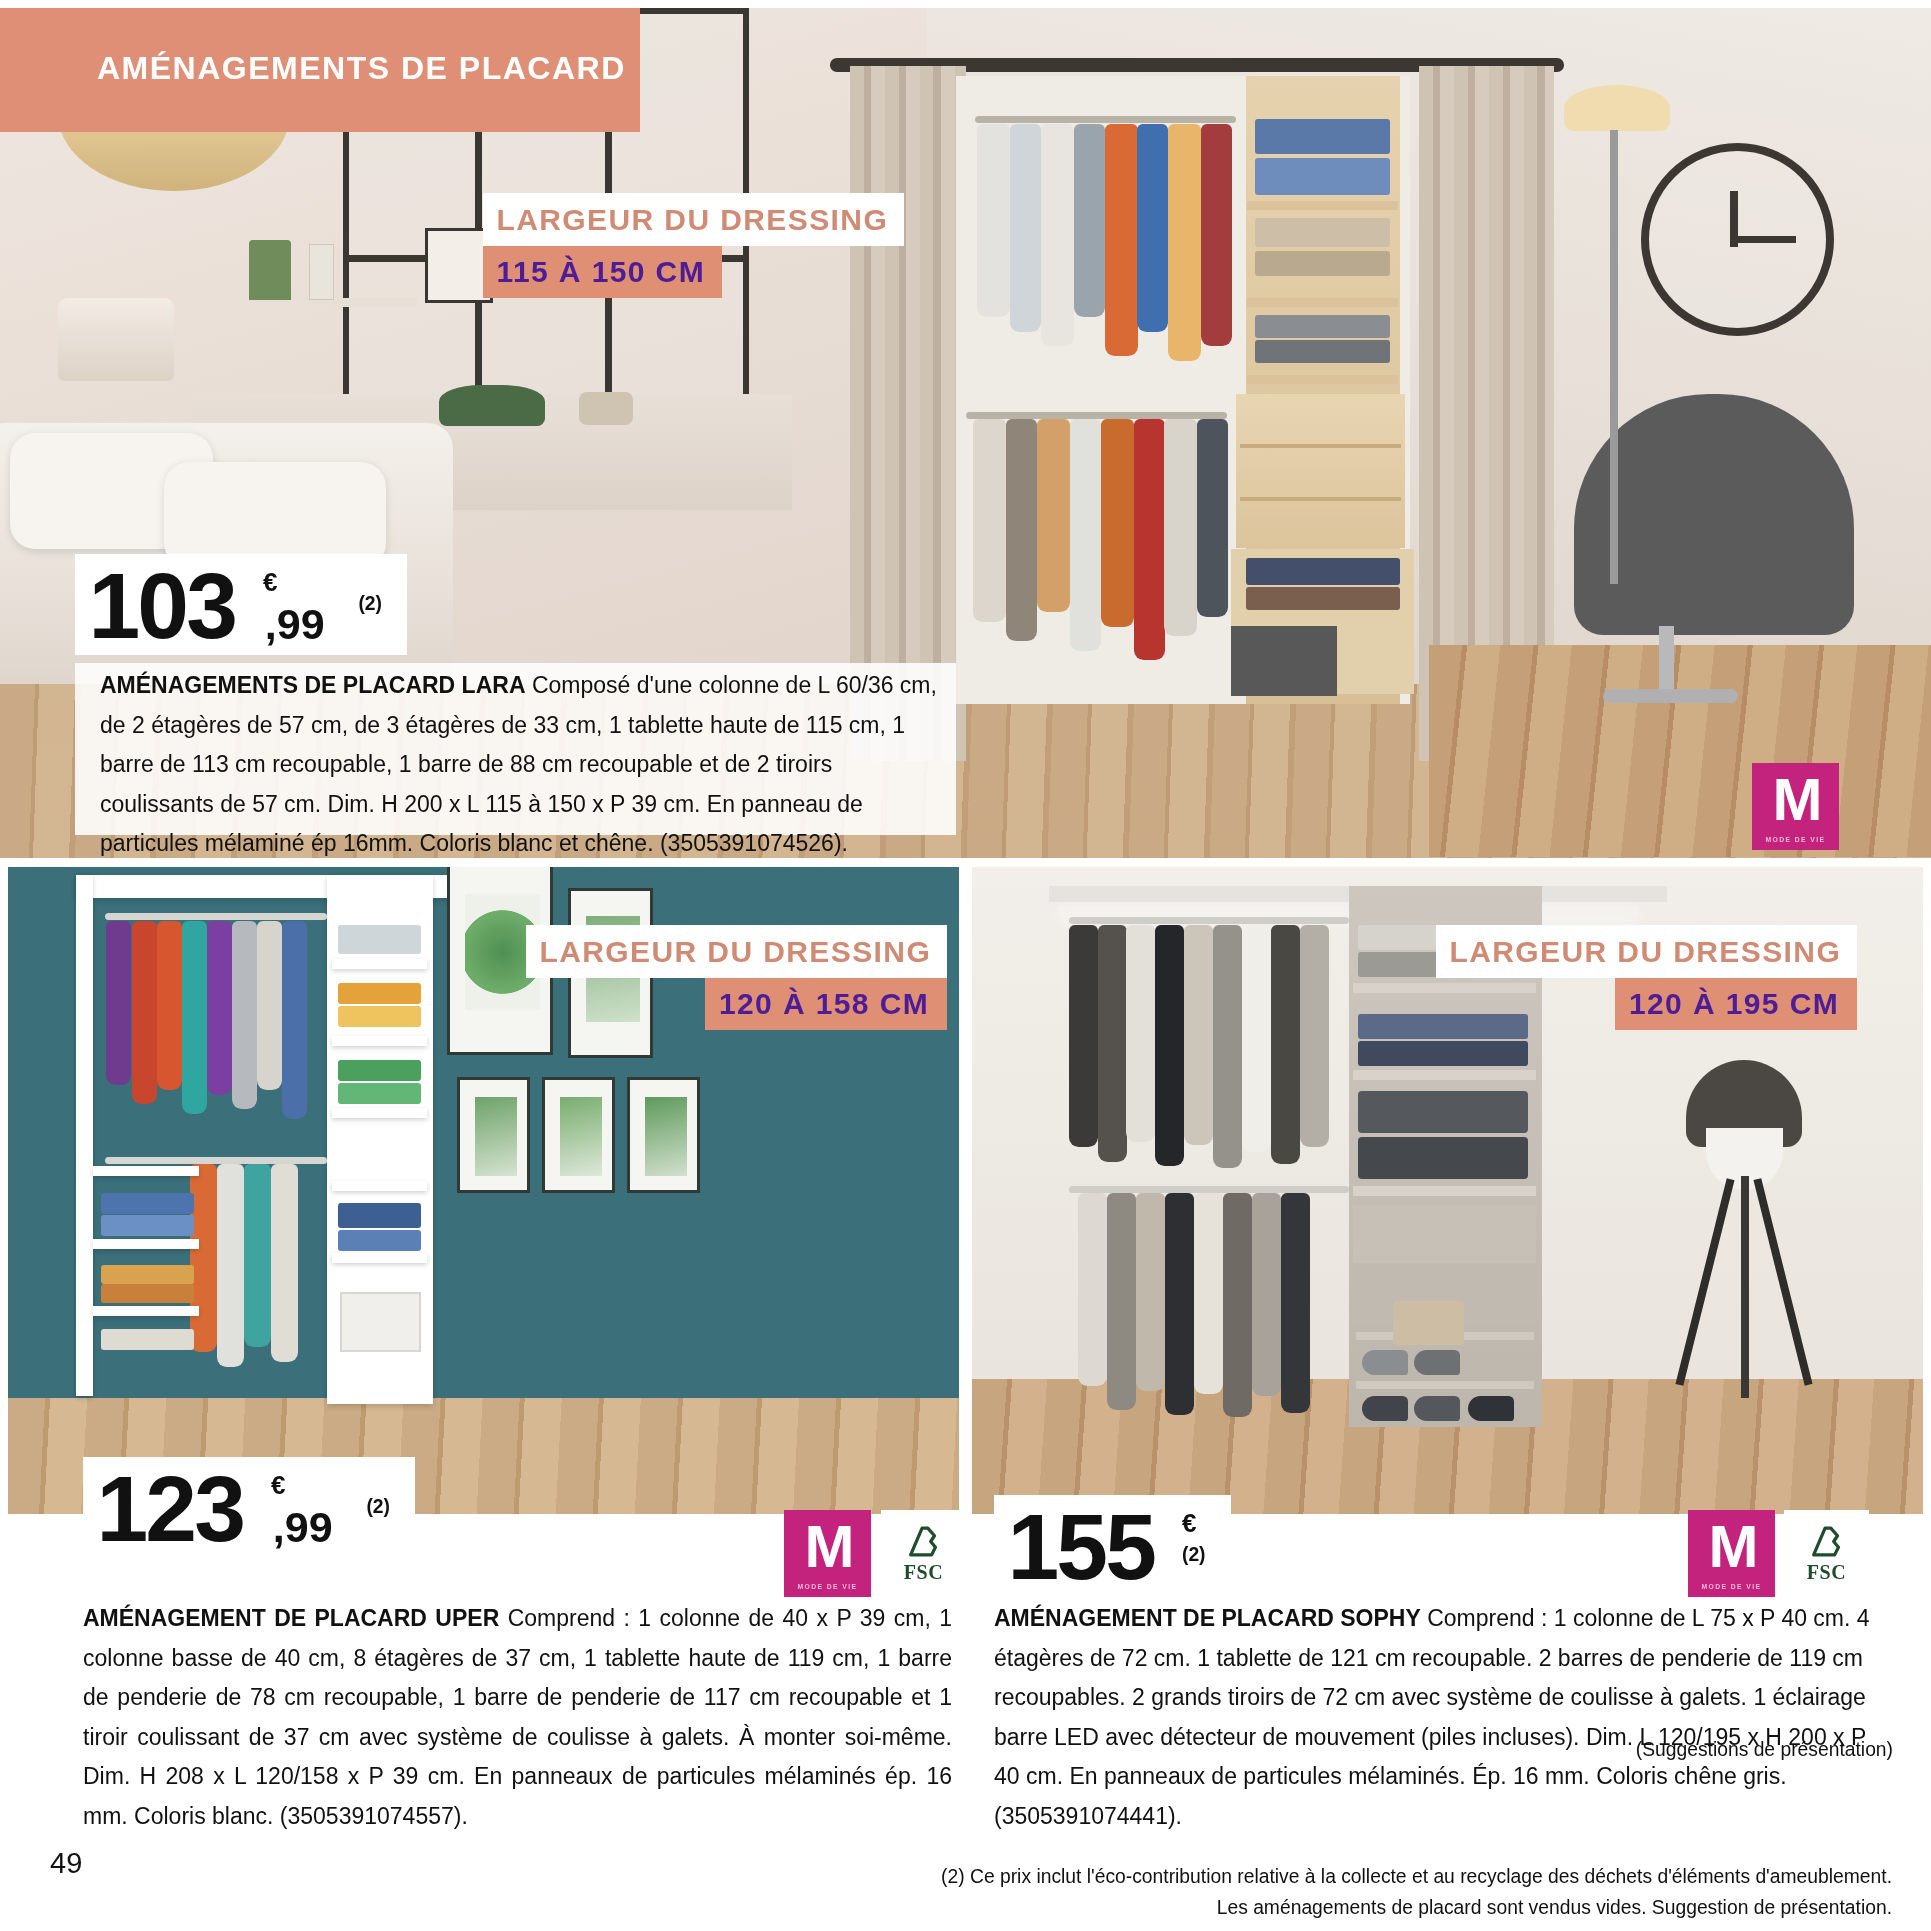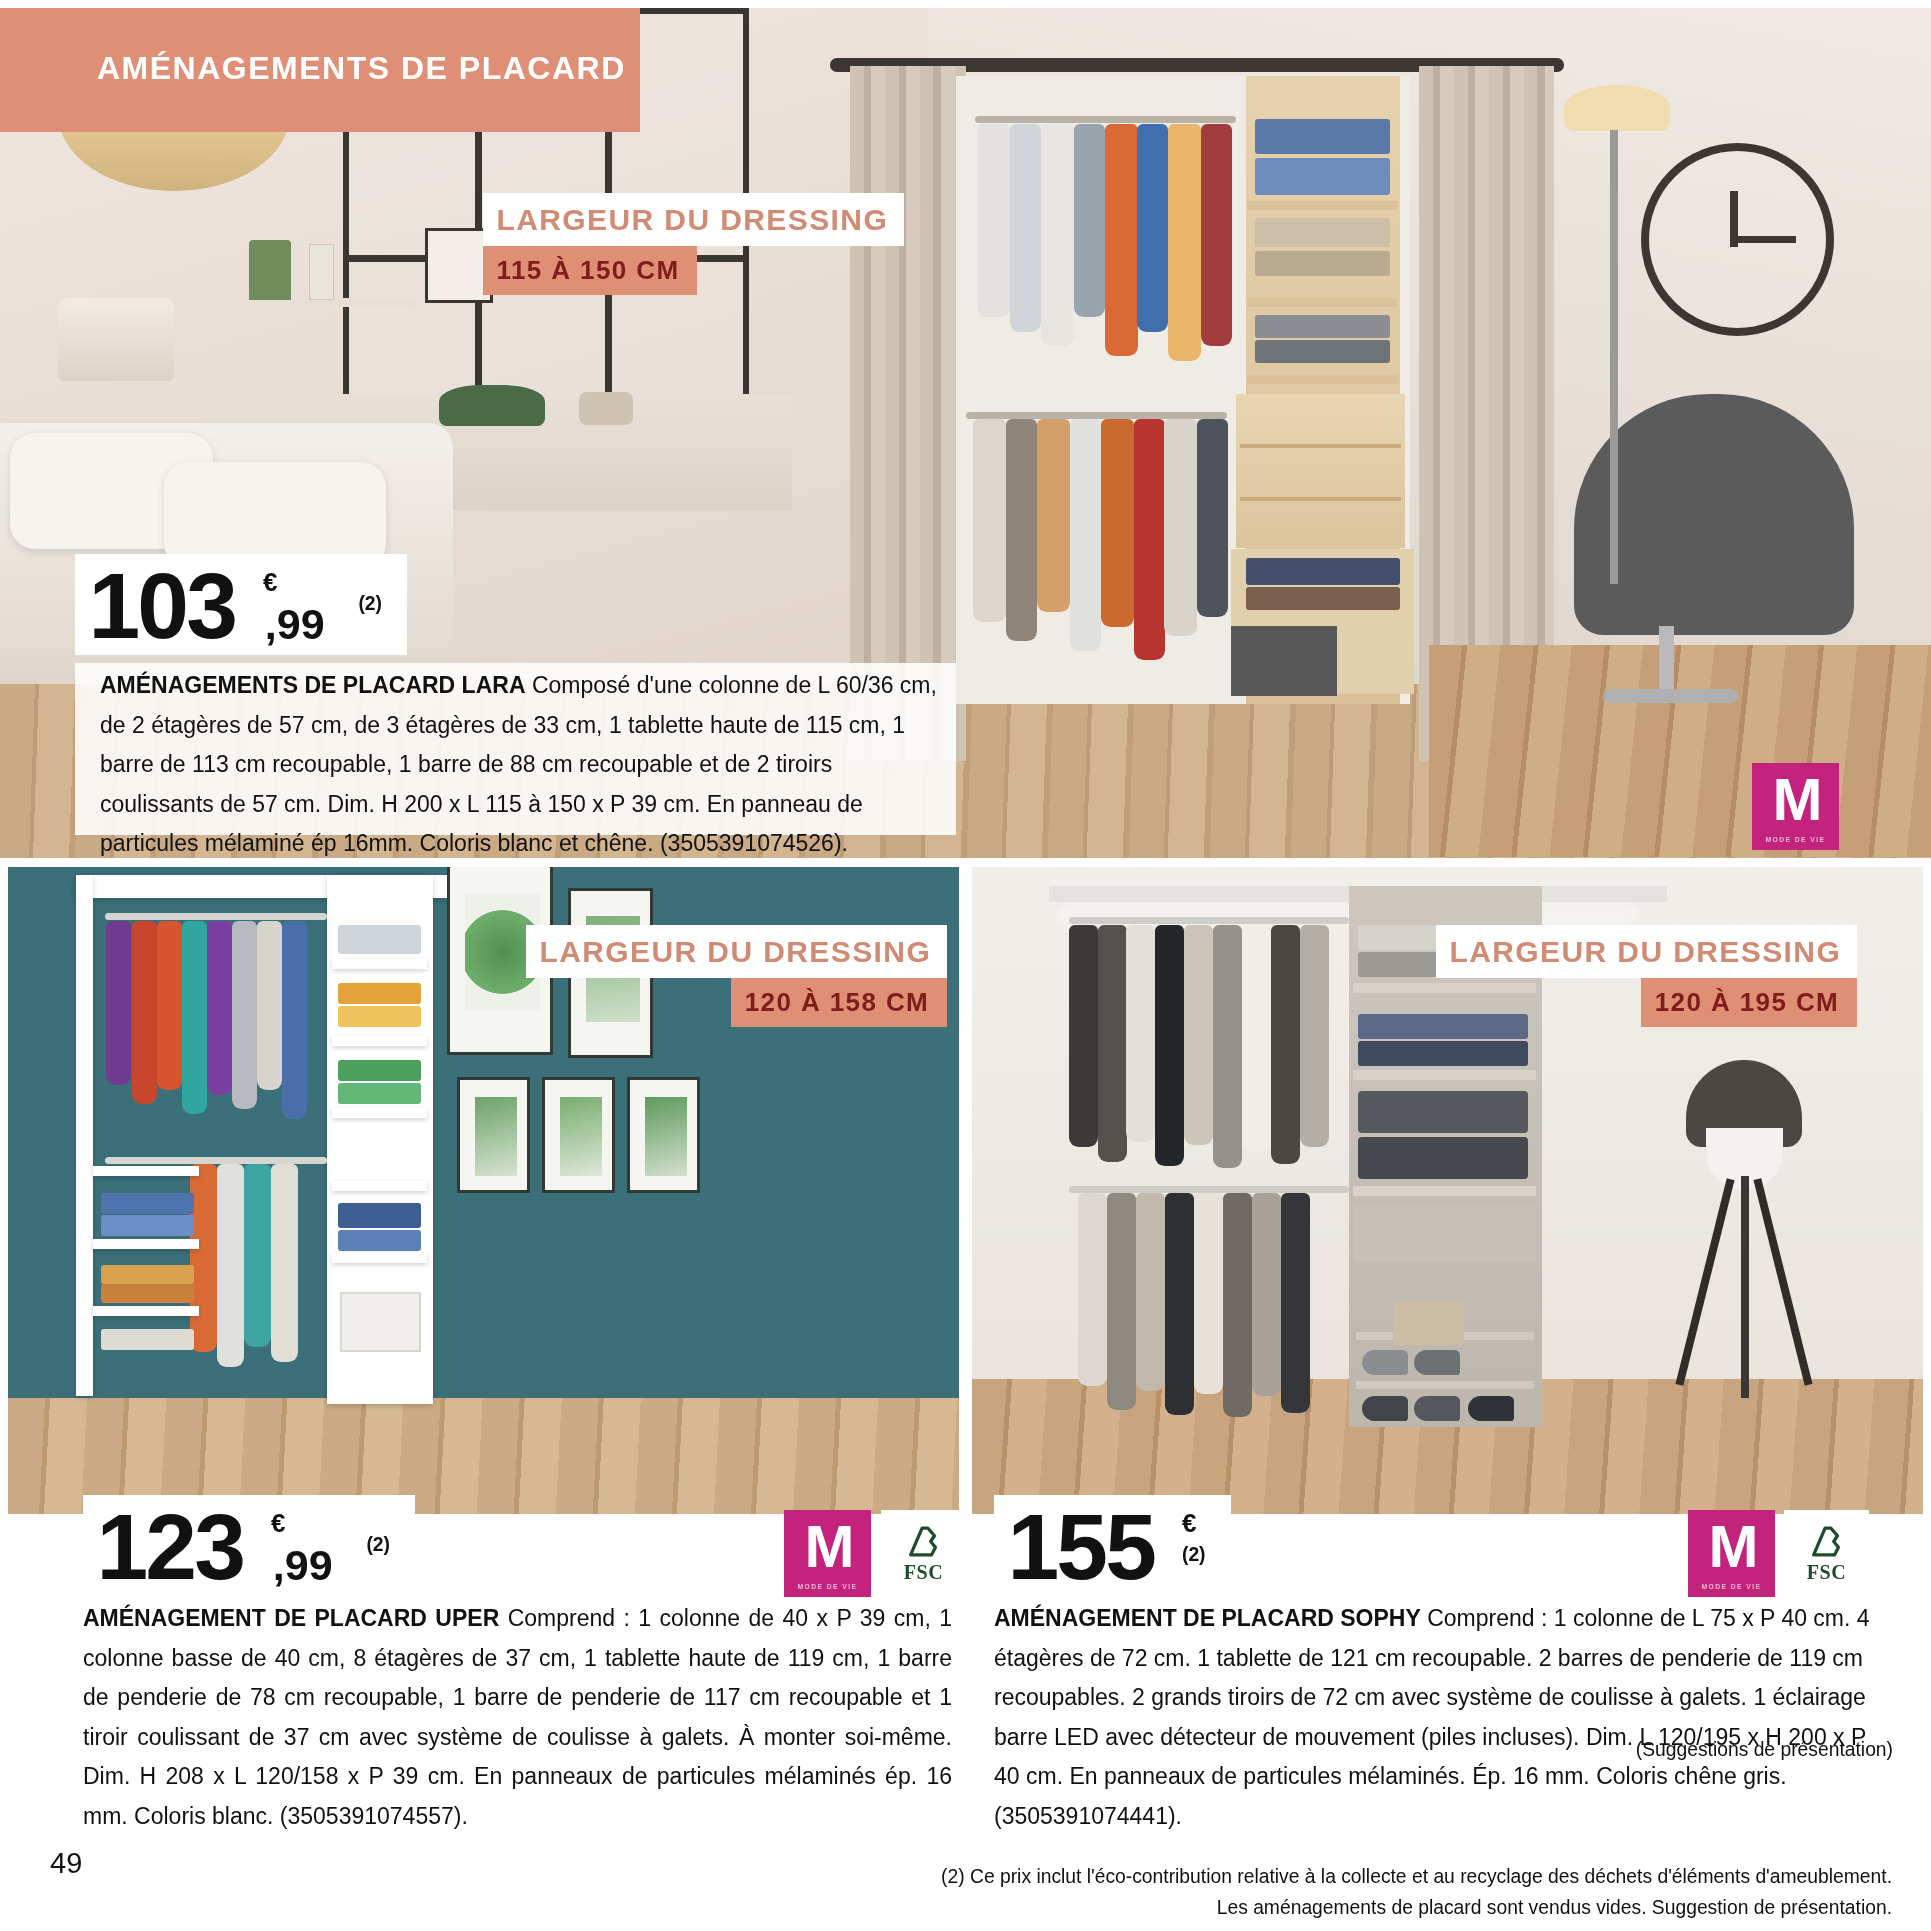--- a/index.html
+++ b/index.html
@@ -56,21 +56,21 @@
   .mdv-logo { position:absolute; width:87px; height:87px; background:#c4237d; }
   .mdv-logo .m-glyph { position:absolute; left:50%; top:42%; transform:translate(-50%,-50%);
      color:#fff; font-size:60px; font-weight:700; letter-spacing:-3.9px; line-height:1; font-family:"Liberation Sans",sans-serif;}
   .mdv-logo .m-sub { position:absolute; left:0; right:0; bottom:6.8px; text-align:center;
      color:#f4b9d8; font-size:6.8px; letter-spacing:1.4px; font-weight:700; }
 
   
   .badge { position:absolute; }
   .badge .b1 { background:#ffffff; color:#cf8b74; font-weight:700; font-size:30px;
      letter-spacing:1.4px; padding:9.7px 15.4px 9.7px 13.5px; display:inline-block; white-space:nowrap;}
-  .badge .b2 { background:#df8f74; color:#7f1d1d; font-weight:700; font-size:26px;
+  .badge .b2 { background:#df8f74; color:#4c1d95; font-weight:700; font-size:30px;
      letter-spacing:1.4px; padding:8.7px 17.4px 8.7px 13.5px; display:inline-block; white-space:nowrap; }
   .badge .row2 { display:block; }
 
   
   .pricebox { position:absolute; background:#ffffff; padding:9.7px 25px 5.8px 13.5px; display:flex; align-items:flex-start;gap:28px;}
   .price-int { font-size:93px; font-weight:700; line-height:.92; color:#111; letter-spacing:-2.9px; font-family:"Liberation Sans",sans-serif;}
   .price-right { position:relative; display:flex; flex-direction:column; padding-top:5.8px;}
   .price-eur { font-size:26px; font-weight:700; color:#111; line-height:1; }
   .price-cents { font-size:43px; font-weight:700; color:#111; line-height:1; margin-top:7.7px; margin-left:1.9px;}
   .price-note { font-size:19.3px; font-weight:700; color:#111; align-self:flex-start; margin-top:29px; margin-left:5.8px;}
@@ -282,21 +282,21 @@
     <div class="frame" style="left:619px;top:210px;width:73px;height:116px">
       <div style="position:absolute;left:15.4px;top:17.4px;width:42px;height:79px;background:linear-gradient(165deg,#5f9a5c,#d2e0ce)"></div>
     </div>
   </div>
 
   <div class="badge" style="left:526px;top:917px">
     <div class="b1">LARGEUR DU DRESSING</div>
     <div class="row2" style="text-align:right"><span class="b2">120 À 158 CM</span></div>
   </div>
 
-  <div class="pricebox" style="left:83px;top:1487px">
+  <div class="pricebox" style="left:83px;top:1449px">
     <div class="price-int">123</div>
     <div class="price-right">
       <div class="price-eur">€</div>
       <div class="price-cents">,99</div>
     </div>
     <div class="price-note">(2)</div>
   </div>
 
   <div class="mdv-logo" style="left:784px;top:1502px">
     <div class="m-glyph">M</div>

